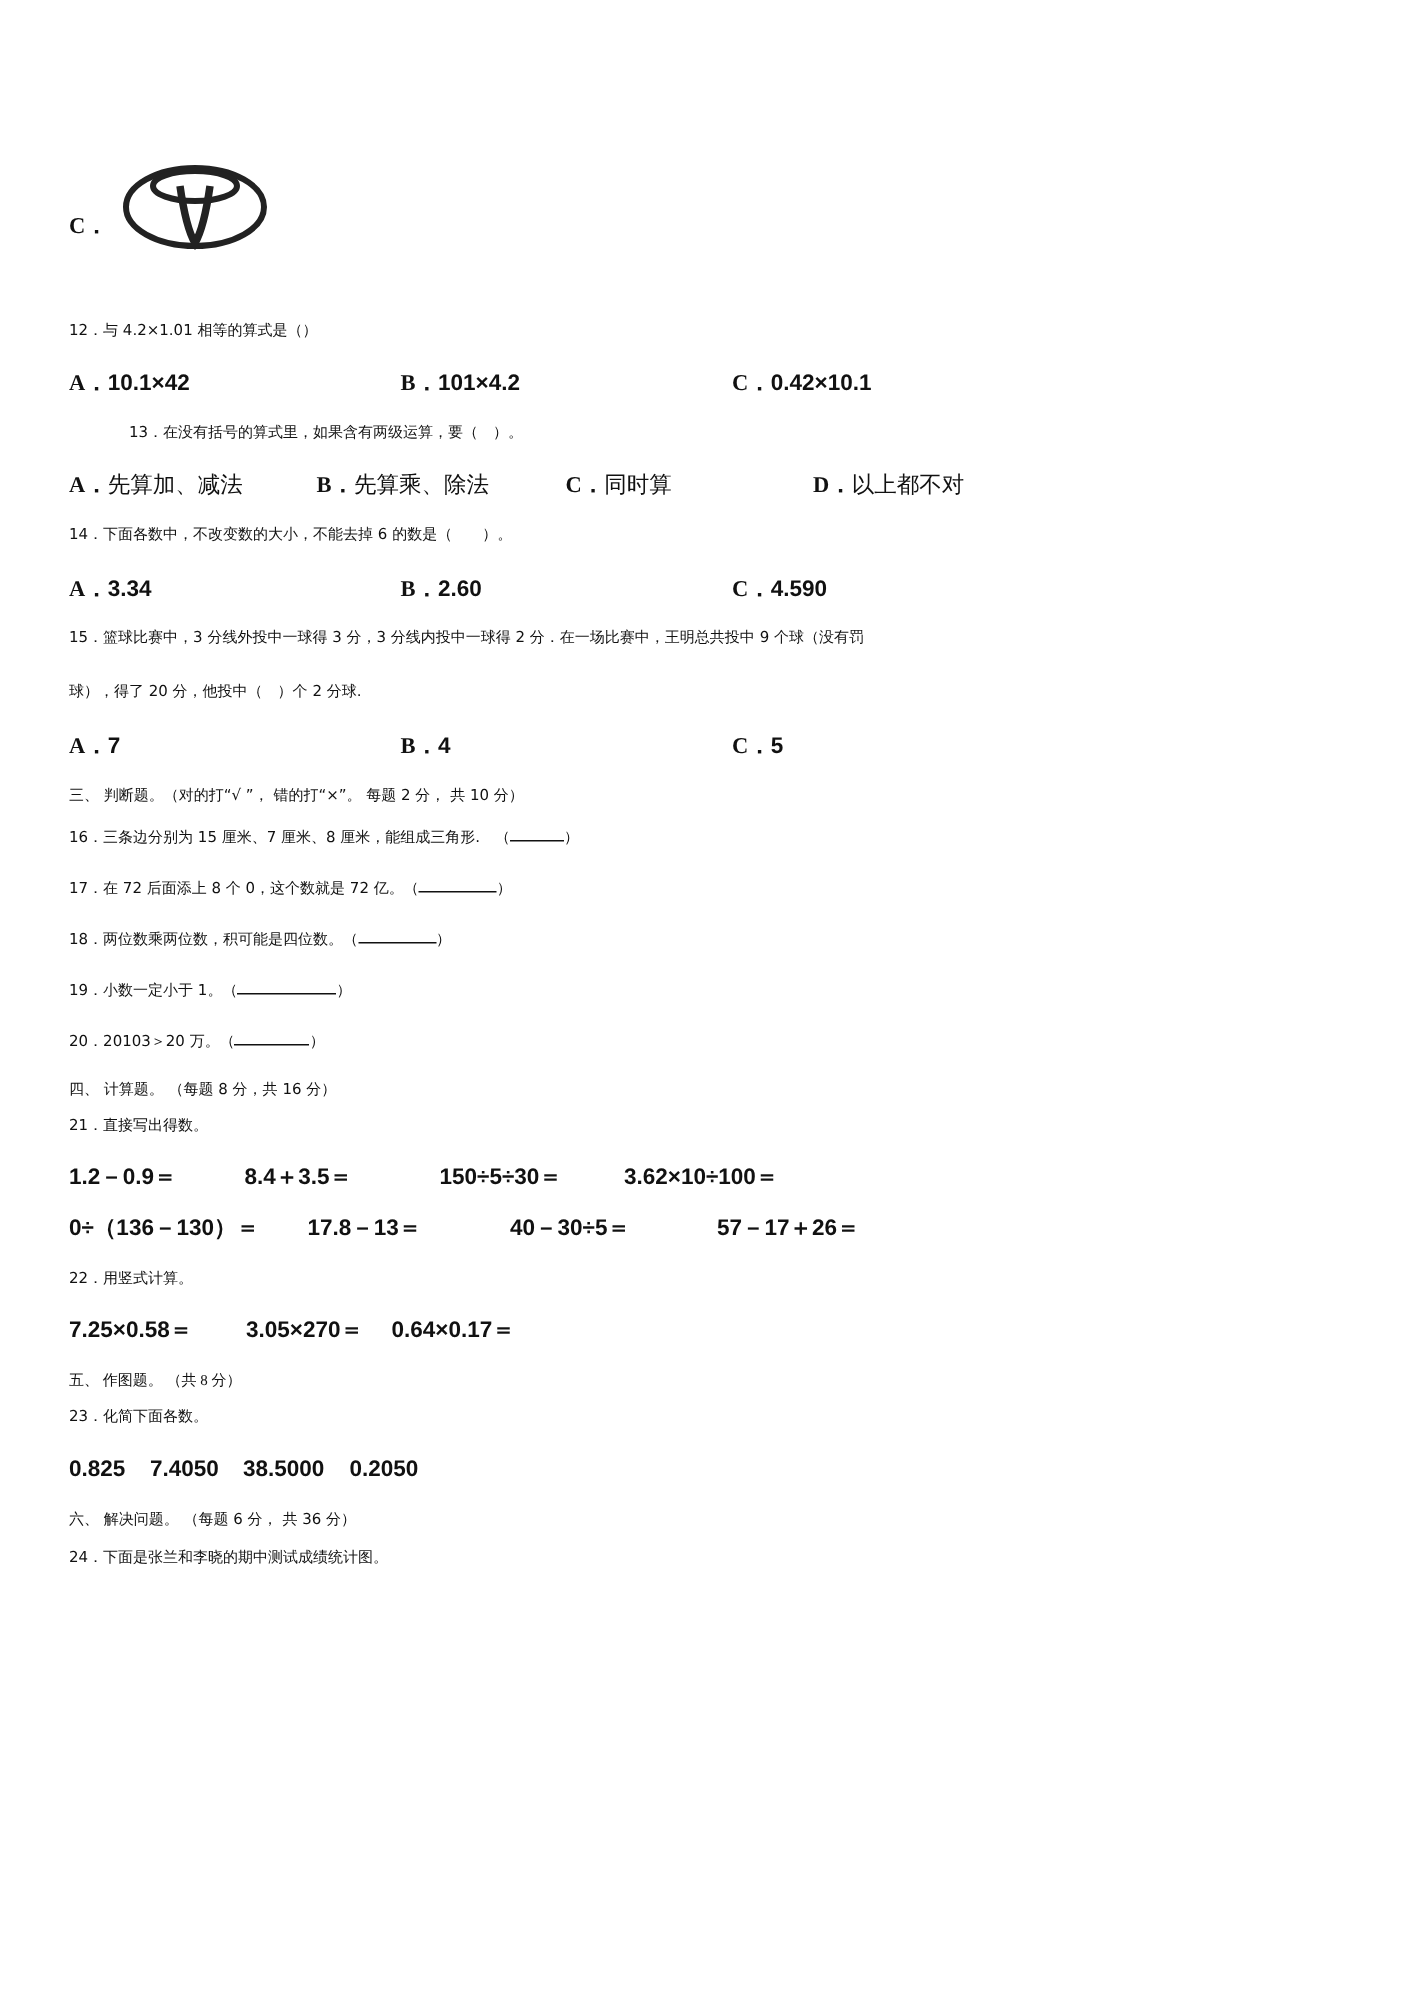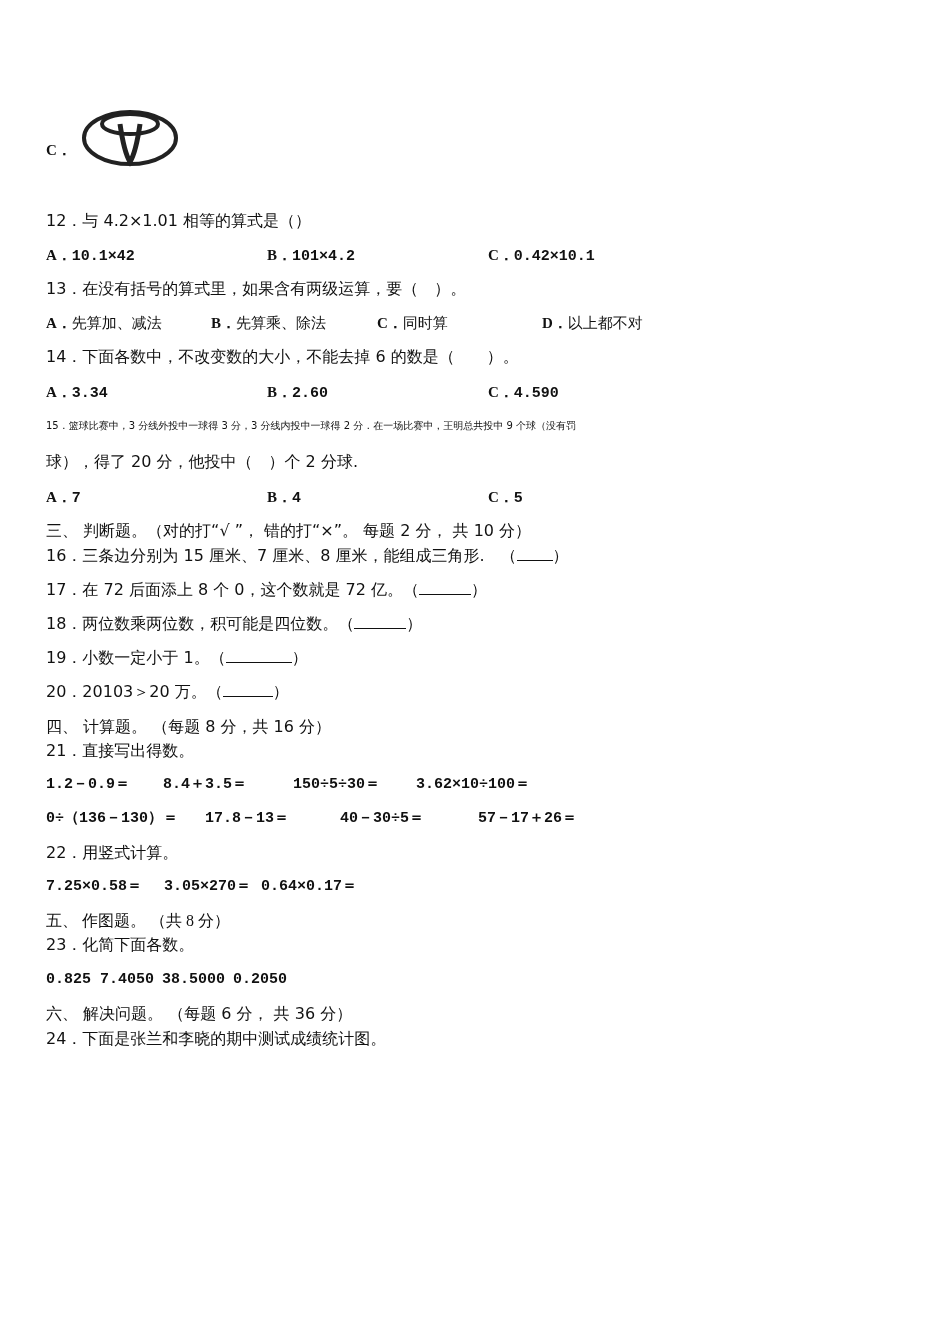--- a/index.html
+++ b/index.html
@@ -1,41 +1,41 @@
 <!DOCTYPE html>
 <html><head>
   <meta charset="utf-8">
   <style>
     html, body { margin: 0; padding: 0; background: #ffffff; }
     body { width: 950px; height: 1344px; position: relative; overflow: hidden;
            font-family: "DejaVu Serif", "Liberation Serif", serif; color: #111; }
-    .line { position: absolute; left: 46px; font-size: 16px; white-space: nowrap; line-height: 20px; }
+    .line { position: absolute; left: 46px; font-size: 10px; white-space: nowrap; line-height: 20px; }
     .sans { font-family: "DejaVu Sans", "Liberation Sans", sans-serif; }
-    .bold-num { font-family: Liberation Mono, monospace; font-weight: bold; }
+    .bold-num { font-family: Liberation Sans, sans-serif; font-weight: bold; }
     .opt { position: absolute; font-size: 15px; white-space: nowrap; line-height: 20px; }
     .opt .lbl { font-family: "Liberation Serif", serif; font-weight: bold; }
     .blank { display: inline-block; border-bottom: 1px solid #111; height: 14px; vertical-align: baseline; }
     .logo { position: absolute; left: 80px; top: 100px; width: 100px; height: 70px; }
   </style>
 </head>
 <body>
 
 <span class="opt" style="left:46px; top:140px;"><span class="lbl">C．</span></span>
 <svg class="logo" viewBox="0 0 100 70">
   <ellipse cx="50" cy="38" rx="46" ry="26" fill="none" stroke="#222" stroke-width="4"></ellipse>
   <ellipse cx="50" cy="24" rx="28" ry="10" fill="none" stroke="#222" stroke-width="4"></ellipse>
   <path d="M40 24 Q44 52 50 62 Q56 52 60 24" fill="none" stroke="#222" stroke-width="5"></path>
 </svg>
 
 <div class="line sans" style="top:211px;">12．与 4.2×1.01 相等的算式是（）</div>
 <div class="opt" style="left:46px; top:245px;"><span class="lbl">A．</span><span class="bold-num">10.1×42</span></div>
 <div class="opt" style="left:267px; top:245px;"><span class="lbl">B．</span><span class="bold-num">101×4.2</span></div>
 <div class="opt" style="left:488px; top:245px;"><span class="lbl">C．</span><span class="bold-num">0.42×10.1</span></div>
 
-<div class="line sans" style="top:279px;">13．在没有括号的算式里，如果含有两级运算，要（　）。</div>
+<div class="line sans" style="top:279px;margin-left:40px;">13．在没有括号的算式里，如果含有两级运算，要（　）。</div>
 <div class="opt" style="left:46px; top:313px;"><span class="lbl">A．</span><span class="sans">先算加、减法</span></div>
 <div class="opt" style="left:211px; top:313px;"><span class="lbl">B．</span><span class="sans">先算乘、除法</span></div>
 <div class="opt" style="left:377px; top:313px;"><span class="lbl">C．</span><span class="sans">同时算</span></div>
 <div class="opt" style="left:542px; top:313px;"><span class="lbl">D．</span><span class="sans">以上都不对</span></div>
 
 <div class="line sans" style="top:347px;">14．下面各数中，不改变数的大小，不能去掉 6 的数是（　　）。</div>
 <div class="opt" style="left:46px; top:382px;"><span class="lbl">A．</span><span class="bold-num">3.34</span></div>
 <div class="opt" style="left:267px; top:382px;"><span class="lbl">B．</span><span class="bold-num">2.60</span></div>
 <div class="opt" style="left:488px; top:382px;"><span class="lbl">C．</span><span class="bold-num">4.590</span></div>
 

